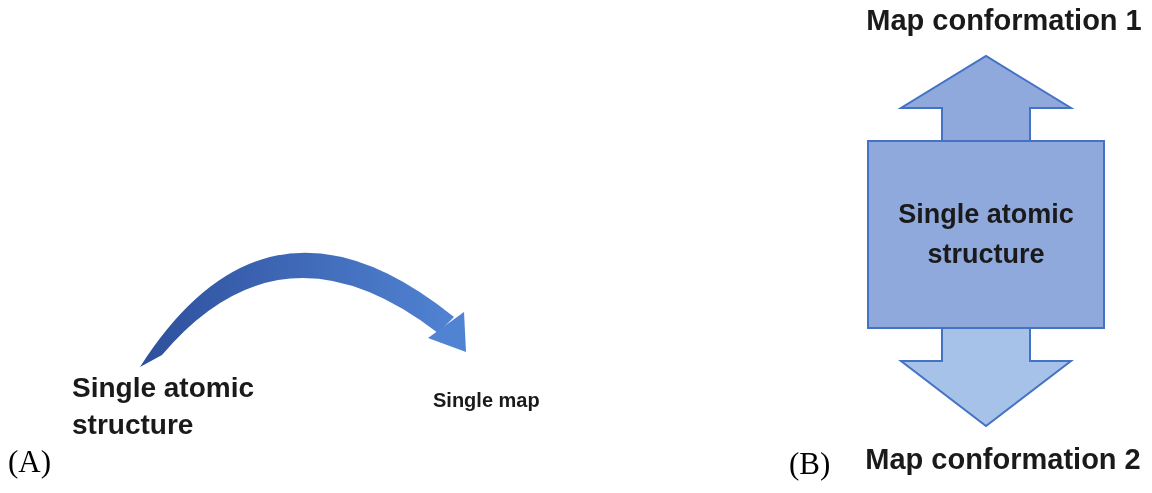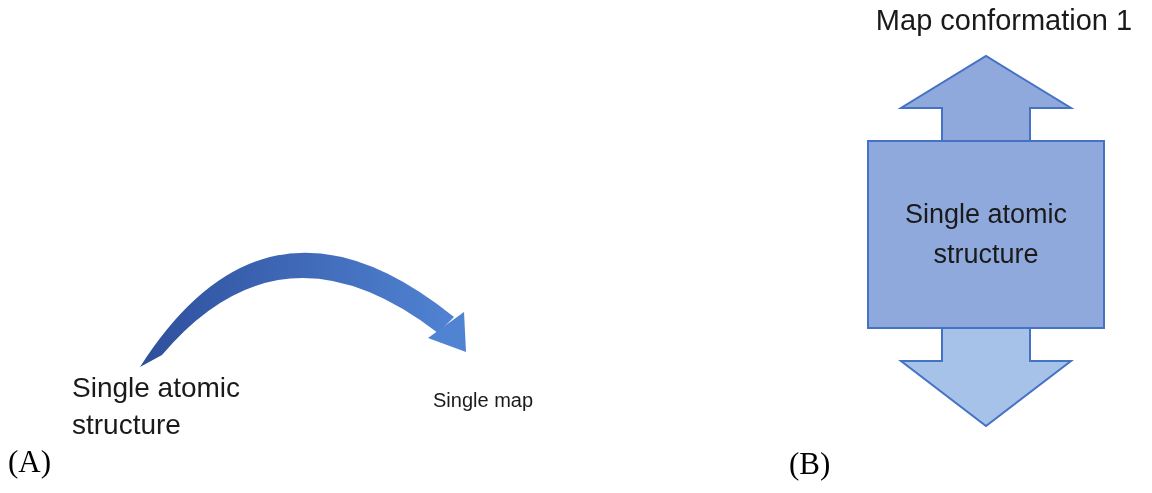--- a/index.html
+++ b/index.html
@@ -10,20 +10,21 @@
     background: #ffffff;
     font-family: "Liberation Sans", sans-serif;
     color: #1a1a1a;
     overflow: hidden;
   }
   .abs { position: absolute; }
 
   .diagram-text {
     font-family: "Liberation Sans", sans-serif;
     color: #1a1a1a;
+    font-weight: bold;
   }
   .source-label-a {
     left: 72px; top: 370px; width: 218px;
     font-size: 28px; line-height: 1.32; text-align: left;
   }
   .target-label-a {
     left: 433px; top: 388px; width: 220px;
     font-size: 20px; line-height: 1.2;
   }
   .panel-letter {
@@ -80,16 +81,17 @@
 
     <polygon points="87,273 87,313 46,313 131,378 216,313 175,313 175,273" fill="#a6c2e9" stroke="#4472c4" stroke-width="2"></polygon>
 
     <rect x="13" y="93" width="236" height="187" fill="#8fa9dc" stroke="#4472c4" stroke-width="2"></rect>
   </svg>
 
   <div class="abs diagram-text center-label-b">
     <span>Single atomic structure</span>
   </div>
 
+  <div class="abs diagram-text bottom-label-b">Map conformation 2</div>
 
   <div class="abs panel-letter panel-letter-b">(B)</div>
 
 </div>
 
 </body></html>

